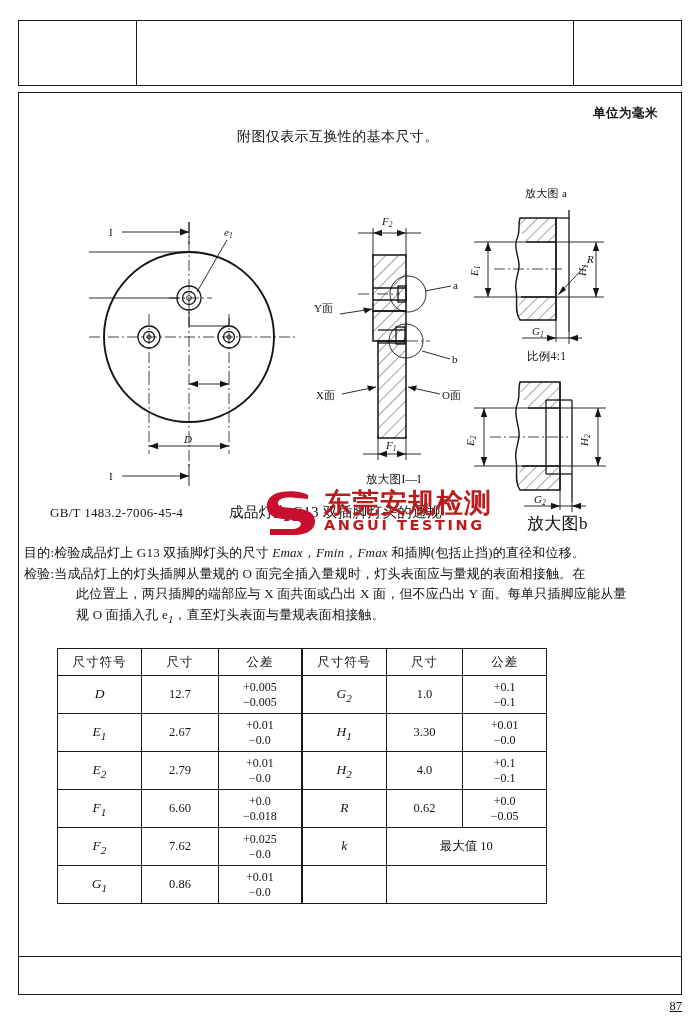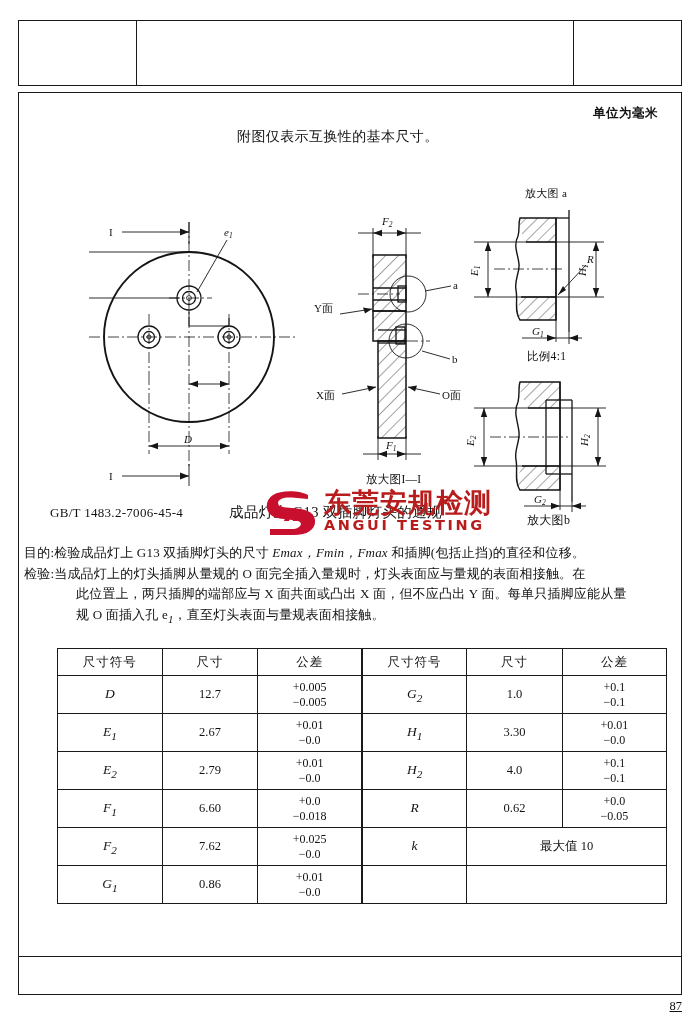--- a/index.html
+++ b/index.html
@@ -78,21 +78,21 @@
     font-family:"DejaVu Sans","Liberation Sans",sans-serif;
   }
 
   
   .prose{position:absolute;left:24px;top:543px;width:652px;font-size:13px;line-height:20.5px;letter-spacing:.2px;}
   .prose p{margin:0;white-space:nowrap;}
   .ind{padding-left:52px;}
   .it{font-style:italic;font-family:"Liberation Serif","DejaVu Serif",serif;}
 
   
-  .tbl-wrap{position:absolute;left:57px;top:648px;width:610px;}
+  .tbl-wrap{position:absolute;left:57px;top:648px;width:490px;}
   table{border-collapse:collapse;width:100%;table-layout:fixed;}
   td,th{
     border:1.1px solid #1a1a1a;text-align:center;vertical-align:middle;
     font-size:12.5px;font-weight:normal;padding:0;height:37px;
     font-family:"Liberation Serif","DejaVu Serif",serif;
   }
   th{height:26px;font-size:12.5px;letter-spacing:1px;}
   .midgap{border-left:2.6px double #1a1a1a;}
   .sym{font-style:italic;font-size:13.5px;}
   .tol{line-height:15px;font-size:12px;}
@@ -317,21 +317,21 @@
       <polygon points="86,136 77,132.8 77,139.2" fill="#151515"></polygon>
       <polygon points="98,136 107,132.8 107,139.2" fill="#151515"></polygon>
       <text x="60" y="133" class="lbli">G<tspan class="sub" dy="2">2</tspan></text>
 
       <line x1="10" y1="38" x2="10" y2="96" class="ln thin"></line>
       <polygon points="10,38 6.8,47 13.2,47" fill="#151515"></polygon>
       <polygon points="10,96 6.8,87 13.2,87" fill="#151515"></polygon>
       <text x="0" y="76" class="lbli" transform="rotate(-90 0 76)">E<tspan class="sub" dy="2">2</tspan></text>
     </svg>
   </div>
-  <div class="cap" style="left:527px;top:512px;font-size:12px;">放大图b</div>
+  <div class="cap" style="left:527px;top:512px;font-size:17px;">放大图b</div>
 
   <div class="logo">
     <svg class="logo-mark" viewBox="0 0 52 48">
       <path d="M44,6 C38,2 18,0 9,6 C0,12 1,24 10,28 C18,31 32,30 36,33 C39,36 34,40 28,40 L6,40 L6,46 L30,46 C44,46 52,40 51,31 C50,22 40,20 28,19 C20,18.5 14,18 14,14 C14,10 20,8 28,8.5 L44,10 Z" fill="#c8102e"></path>
       <path d="M24,20 L30,20 L34,32 L29,32 L27,26 L25,32 L20,32 Z" fill="#c8102e"></path>
     </svg>
     <div class="logo-cn">东莞安规检测</div>
     <div class="logo-en">ANGUI  TESTING</div>
   </div>
 

